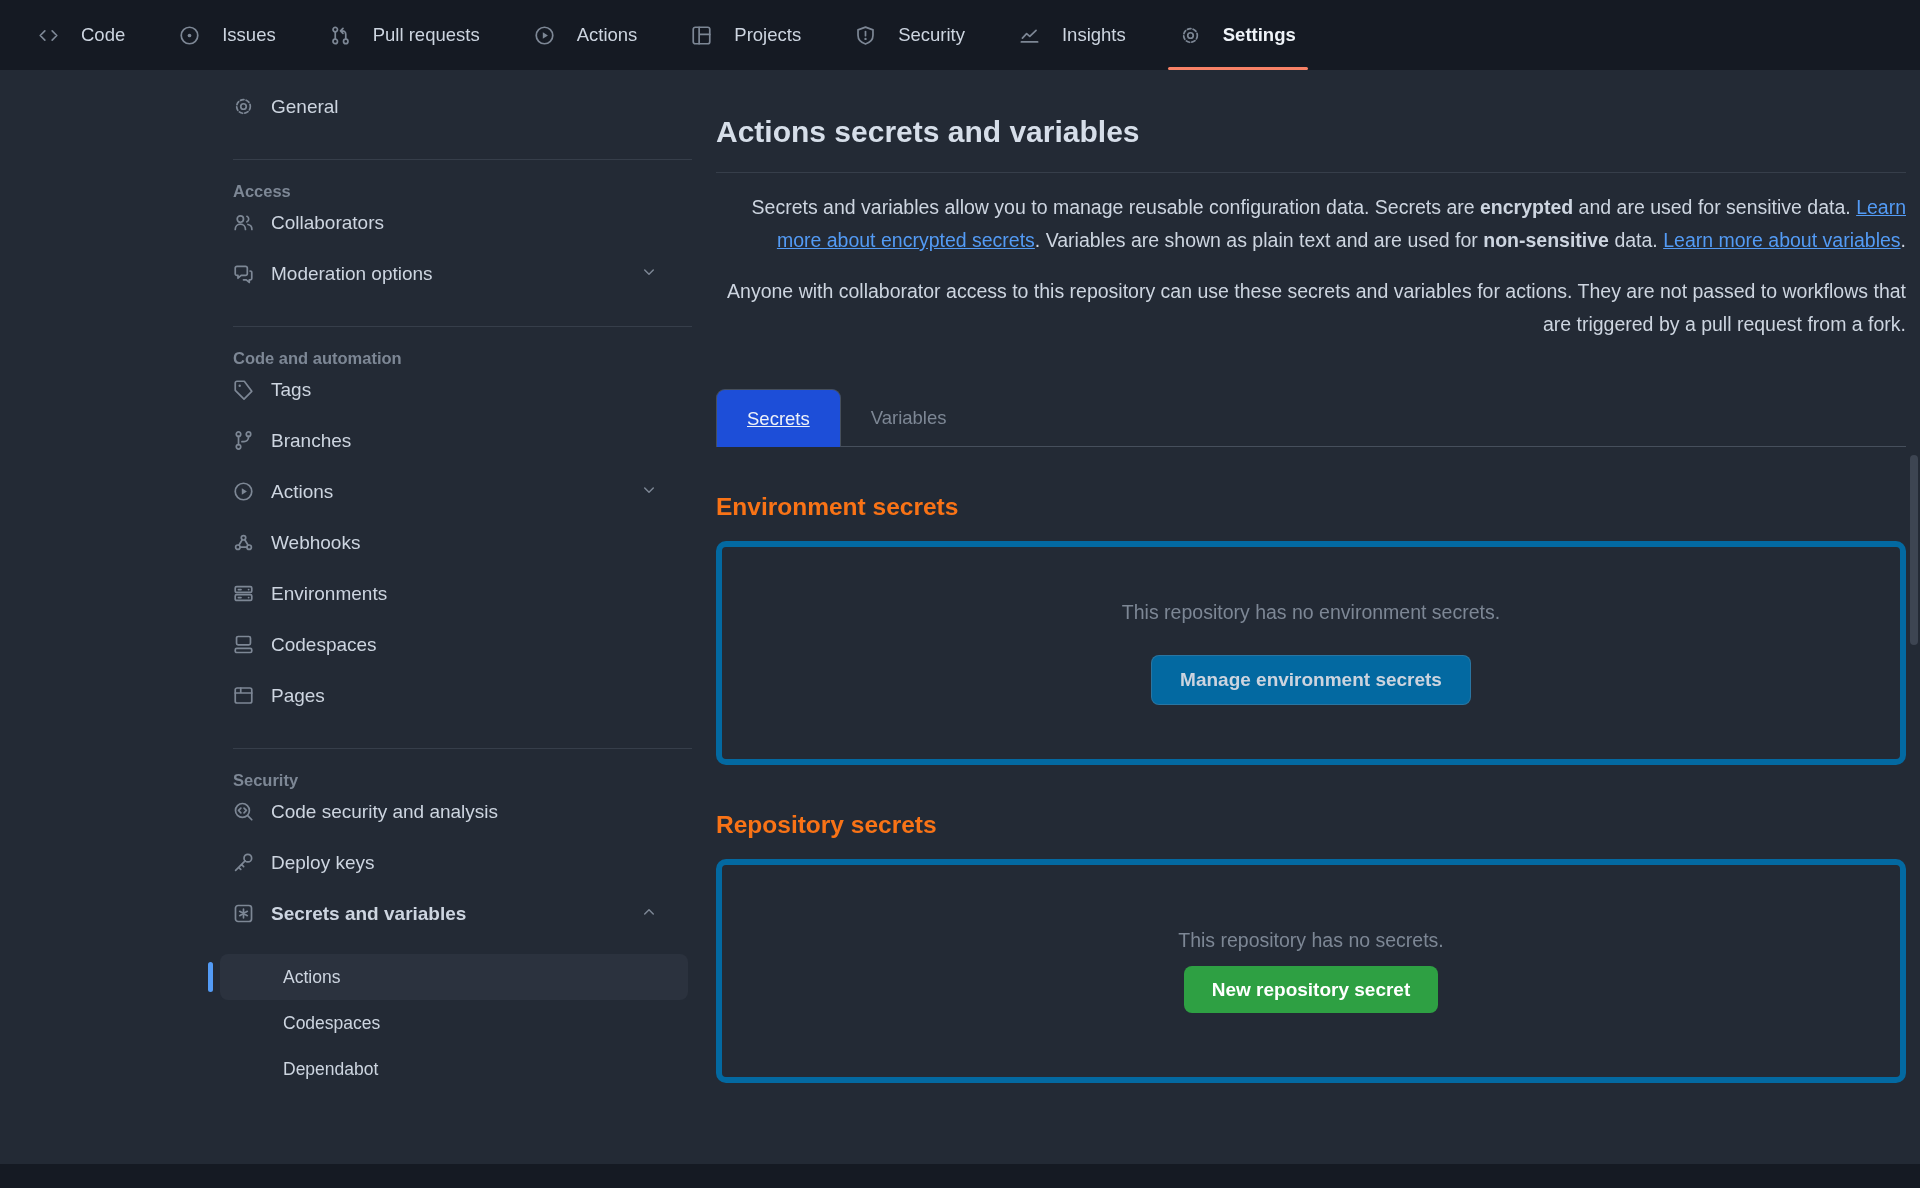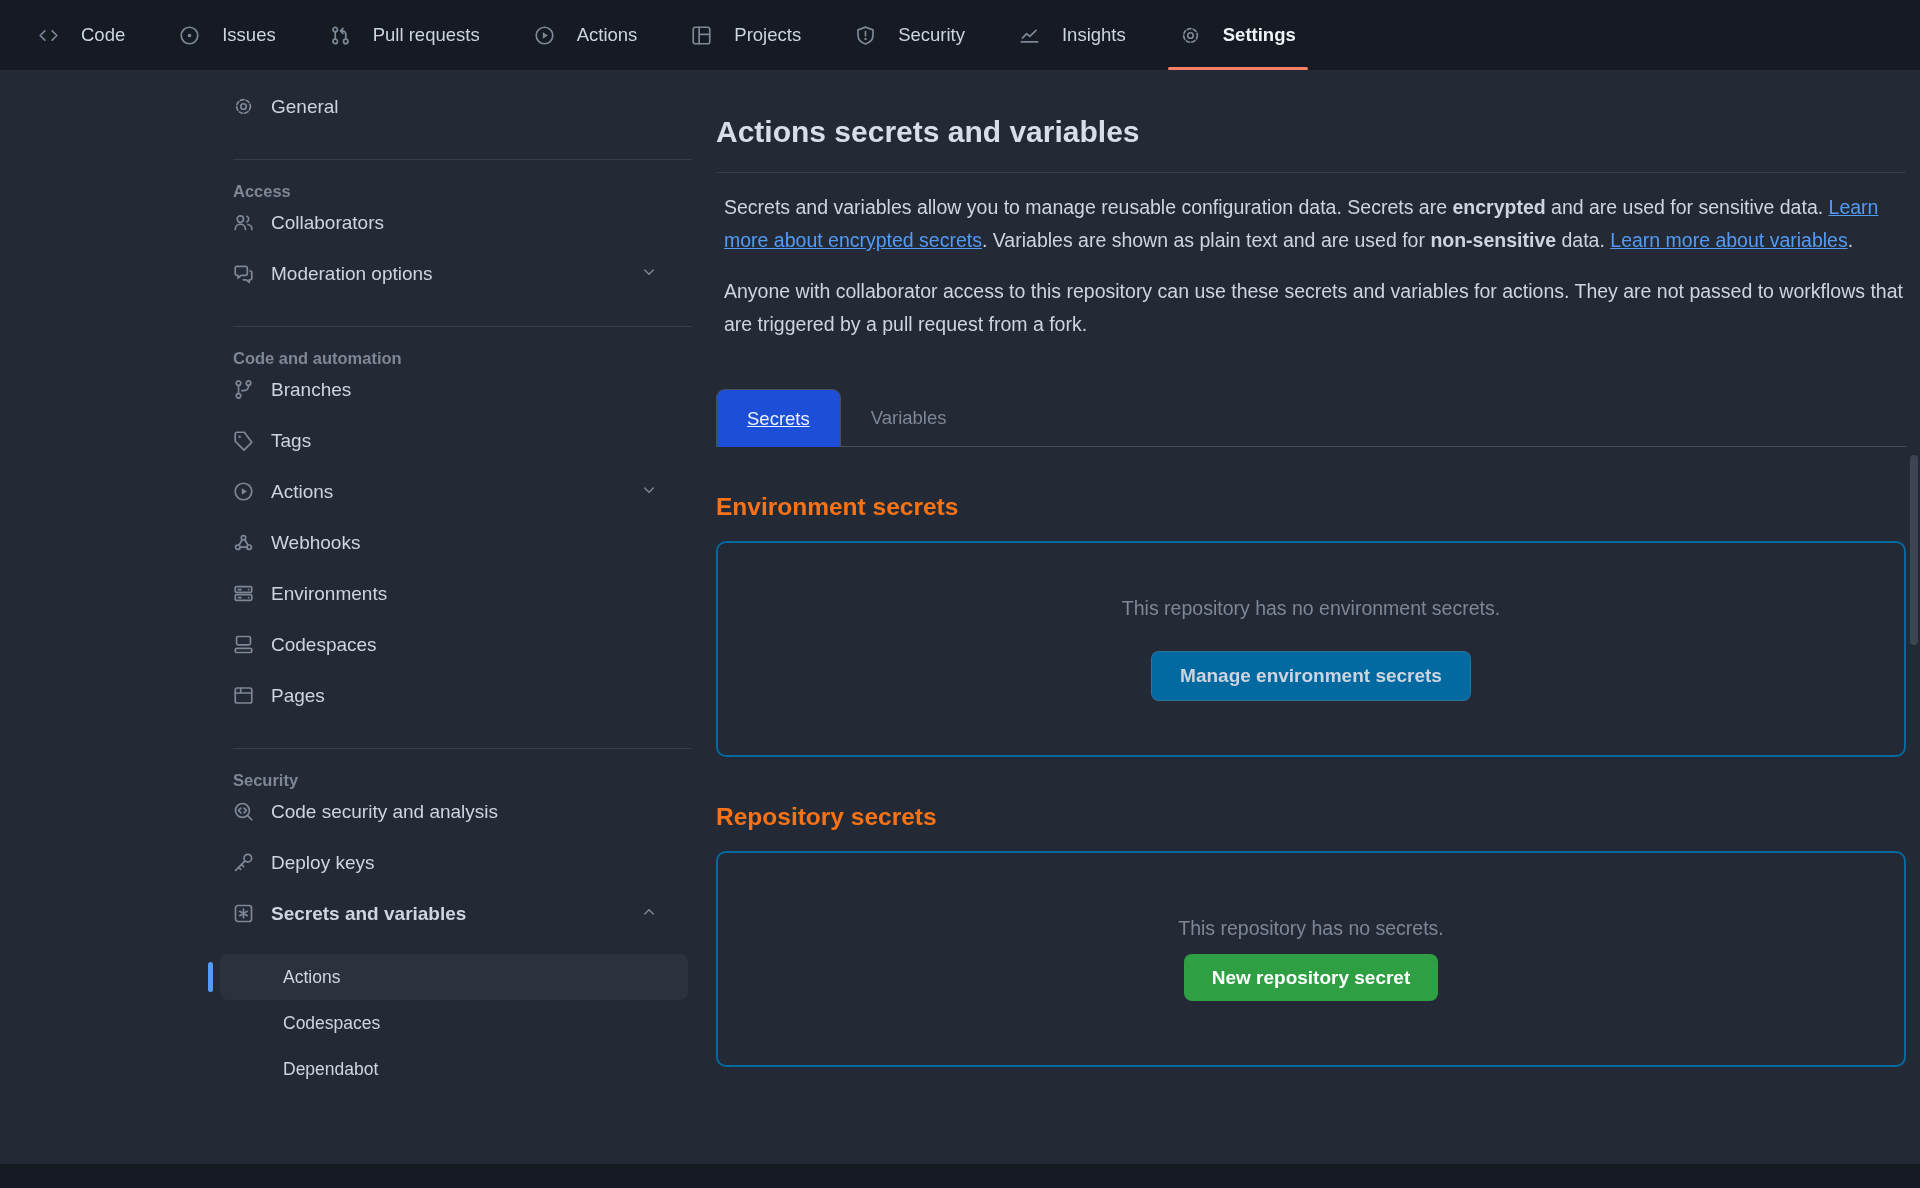--- a/index.html
+++ b/index.html
@@ -31,29 +31,29 @@
     font-size:16.5px;font-weight:700;color:#7d8795;}
   .sub-item{position:relative;display:flex;align-items:center;height:46px;cursor:pointer;
     font-size:17.5px;color:#cdd5e0;padding-left:63px;border-radius:8px;margin:0 4px 0 12px;}
   .sub-item.active{background:#2b323e;}
   .sub-item.active::before{content:"";position:absolute;left:-12px;top:8px;bottom:8px;
     width:5px;border-radius:3px;background:#539bf5;}
   
   .content{position:absolute;left:716px;top:70px;width:1190px;}
   h1.page-title{margin:42px 0 0 0;font-size:30px;font-weight:600;color:#d6dee9;line-height:40px;}
   .h-div{border-bottom:1px solid #363e4a;margin-top:20px;}
-  p.intro{margin:18px 0 0 8px;font-size:19.5px;line-height:33px;color:#cdd5e0;}
+  p.intro{margin:18px 0 0 8px;font-size:19.5px;line-height:33px;color:#cdd5e0;text-align:right;}
   p.intro strong{font-weight:700;}
   a.link{color:#539bf5;text-decoration:underline;cursor:pointer;}
   .tabnav{display:flex;margin-top:48px;border-bottom:1px solid #464f5c;height:57px;align-items:stretch;}
   .tab{display:flex;align-items:center;padding:0 30px;font-size:18.5px;color:#7d8795;cursor:pointer;}
   .tab.active{background:#1d4ed8;border:1px solid #464f5c;border-bottom:none;
     border-radius:9px 9px 0 0;color:#eef2f8;margin-bottom:-1px;text-decoration:underline;}
   h2.sec-head{margin:46px 0 0 0;font-size:24.5px;font-weight:700;color:#f97316;}
-  .empty-box{margin-top:20px;height:212px;border:2px solid #0369a1;border-radius:10px;
+  .empty-box{margin-top:20px;height:212px;border:6px solid #0369a1;border-radius:10px;
     display:flex;flex-direction:column;align-items:center;justify-content:center;gap:14px;}
   .empty-msg{font-size:19.5px;color:#7d8795;}
   .btn{border:none;cursor:pointer;border-radius:8px;padding:13px 28px;font-size:19px;
     font-weight:700;font-family:inherit;line-height:1.15;}
   .btn.secondary{background:#0369a1;color:#ccd4df;border:1px solid rgba(140,150,165,.28);margin-top:17px;}
   .btn.primary{background:#2ea043;color:#ffffff;}
   
   .footer{position:absolute;left:0;right:0;bottom:0;height:24px;background:#151a23;}
   .scroll-thumb{position:absolute;right:2px;top:455px;width:8px;height:190px;
     border-radius:4px;background:#3d4552;}
@@ -180,36 +180,36 @@
           </svg>
         </span>
     </div>
 
     <hr class="side-div">
     <div class="side-title">Code and automation</div>
 
     <div class="side-item">
       <span class="sicon">
           <svg viewBox="0 0 16 16">
+            <path d="M8.6 1.7H3A1.3 1.3 0 0 0 1.7 3v5.6l6.7 6.7 5.9-5.9z"></path>
+            <circle cx="5.1" cy="5.1" r=".9" fill="currentColor" stroke="none"></circle>
+          </svg>
+        </span>
+      <span>Tags</span>
+    </div>
+    <div class="side-item">
+      <span class="sicon">
+          <svg viewBox="0 0 16 16">
             <circle cx="4.2" cy="3.2" r="1.7"></circle>
             <circle cx="4.2" cy="12.8" r="1.7"></circle>
             <circle cx="11.8" cy="3.2" r="1.7"></circle>
             <path d="M4.2 4.9v6.2M11.8 4.9v.7c0 1.9-1.5 3.3-3.4 3.3H6.8"></path>
           </svg>
         </span>
       <span>Branches</span>
-    </div>
-    <div class="side-item">
-      <span class="sicon">
-          <svg viewBox="0 0 16 16">
-            <path d="M8.6 1.7H3A1.3 1.3 0 0 0 1.7 3v5.6l6.7 6.7 5.9-5.9z"></path>
-            <circle cx="5.1" cy="5.1" r=".9" fill="currentColor" stroke="none"></circle>
-          </svg>
-        </span>
-      <span>Tags</span>
     </div>
     <div class="side-item">
       <span class="sicon">
           <svg viewBox="0 0 16 16">
             <circle cx="8" cy="8" r="6.3"></circle>
             <path d="M6.7 5.6v4.8L10.6 8z" fill="currentColor" stroke="none"></path>
           </svg>
         </span>
       <span>Actions</span>
       <span class="chev">

